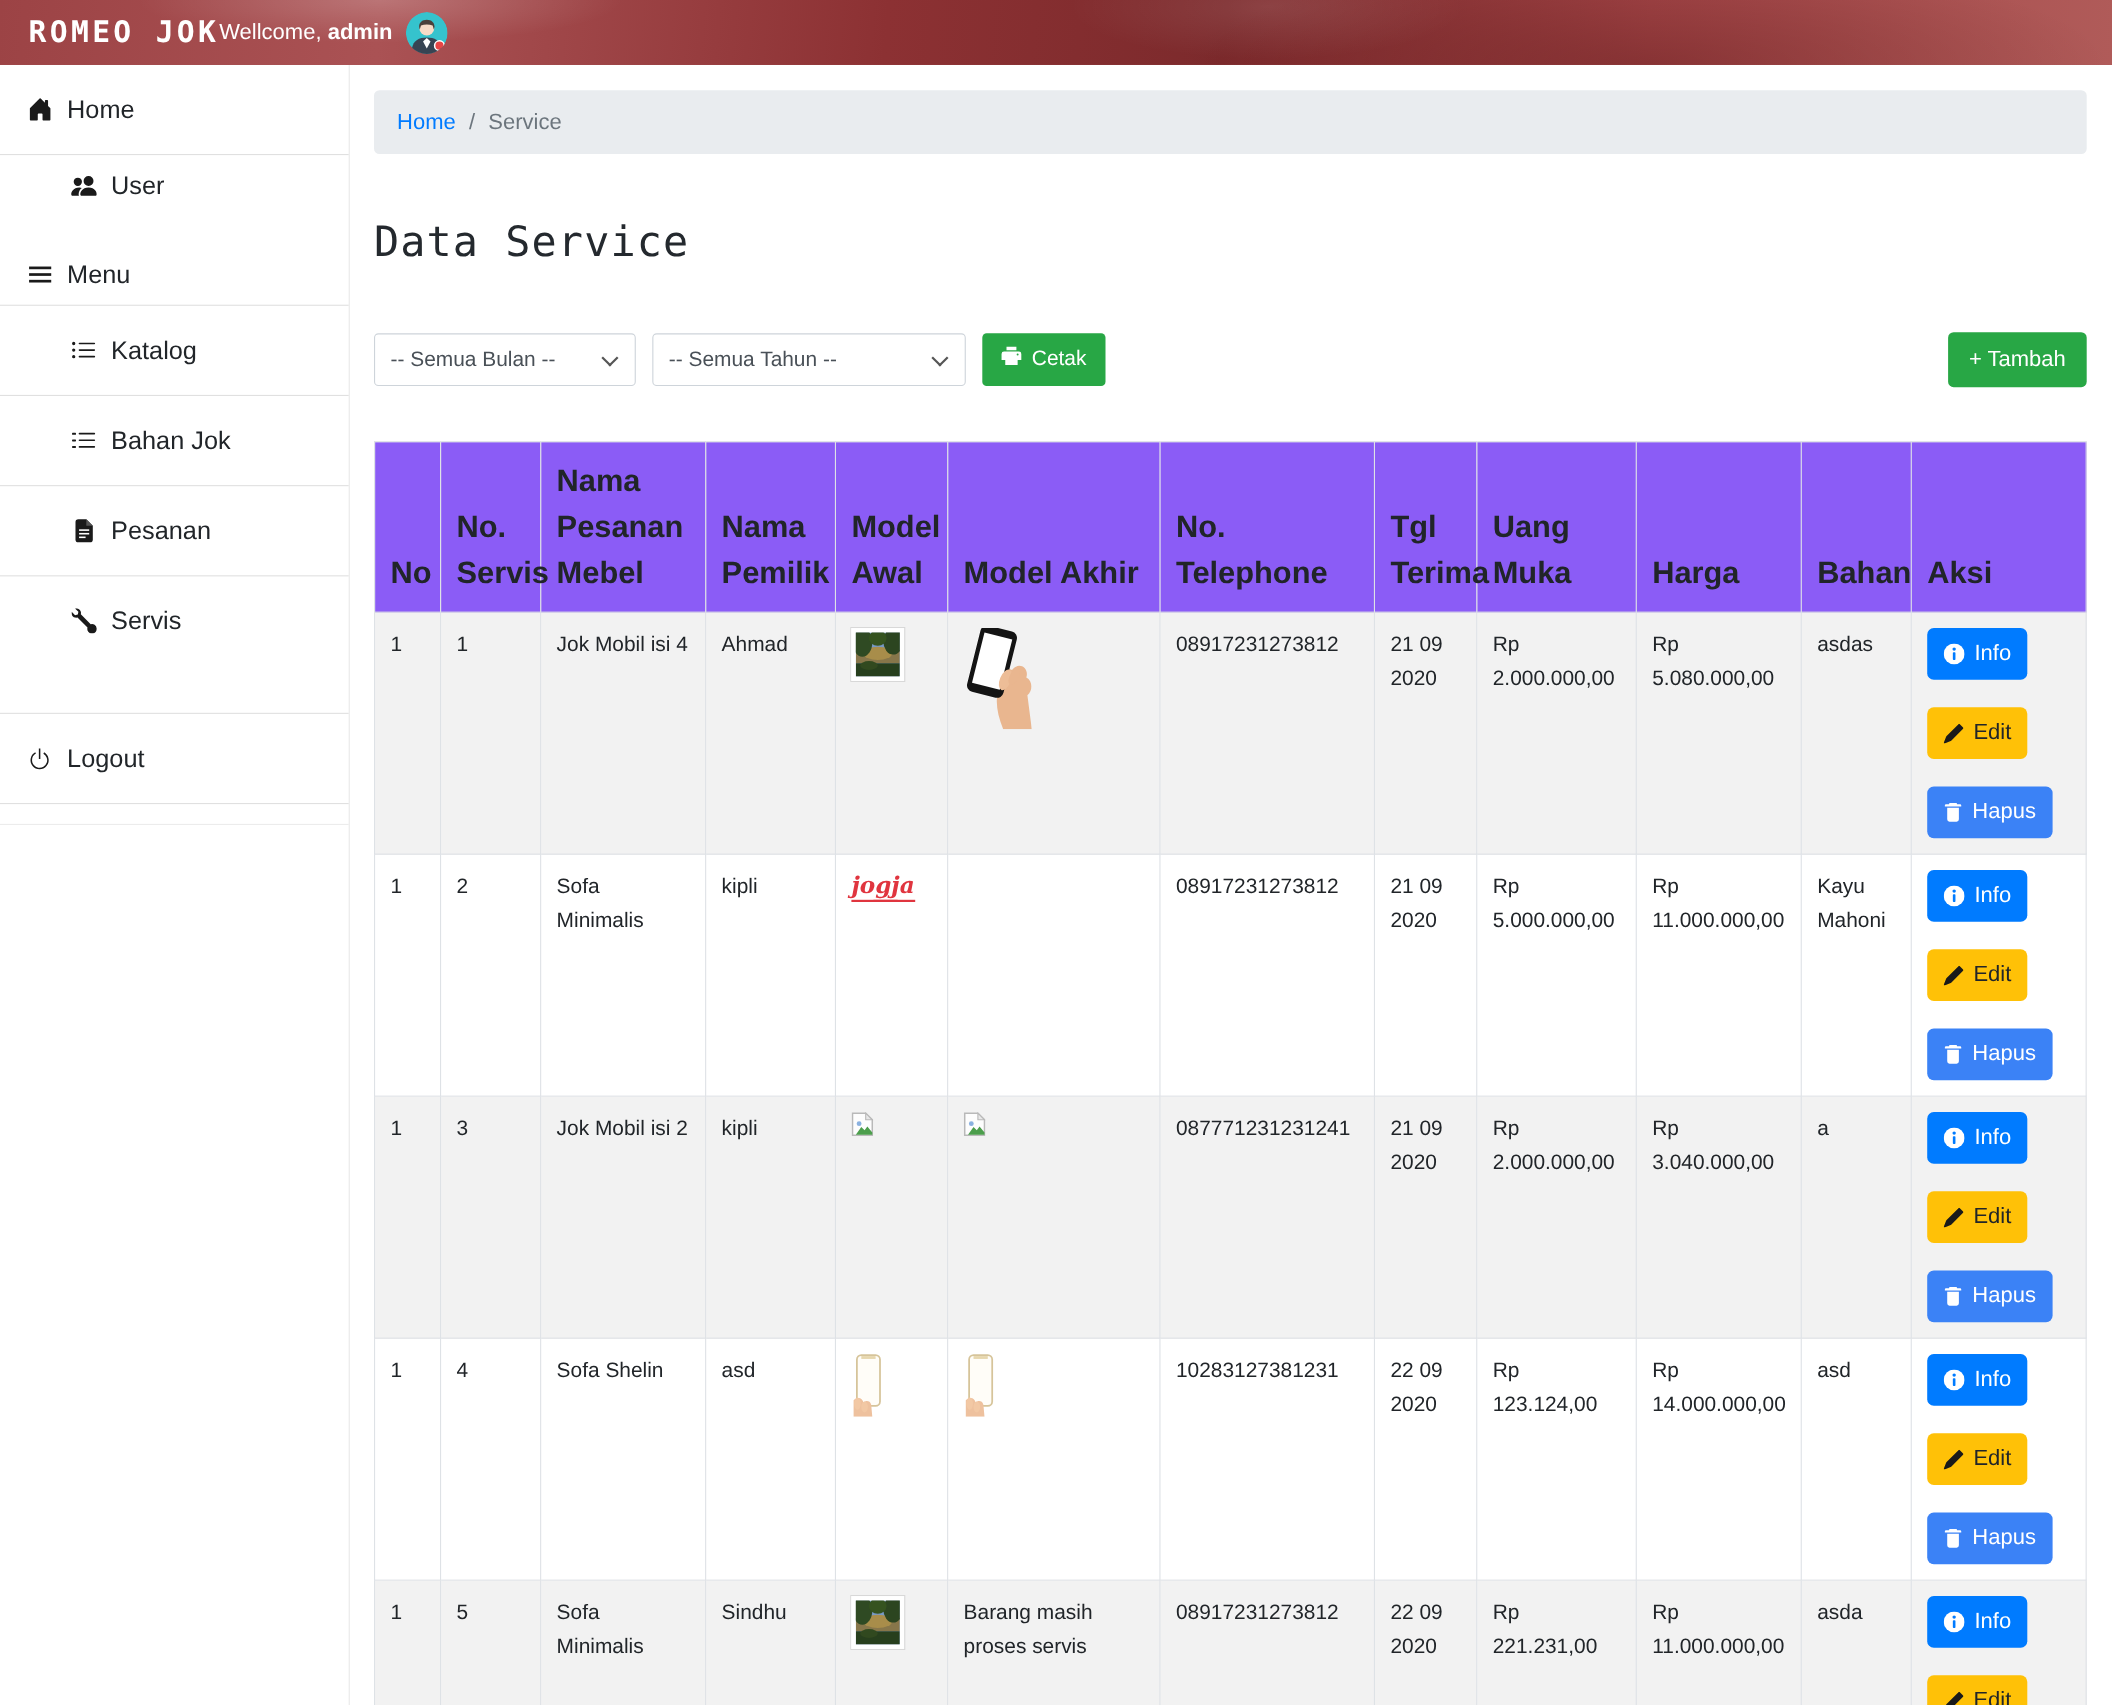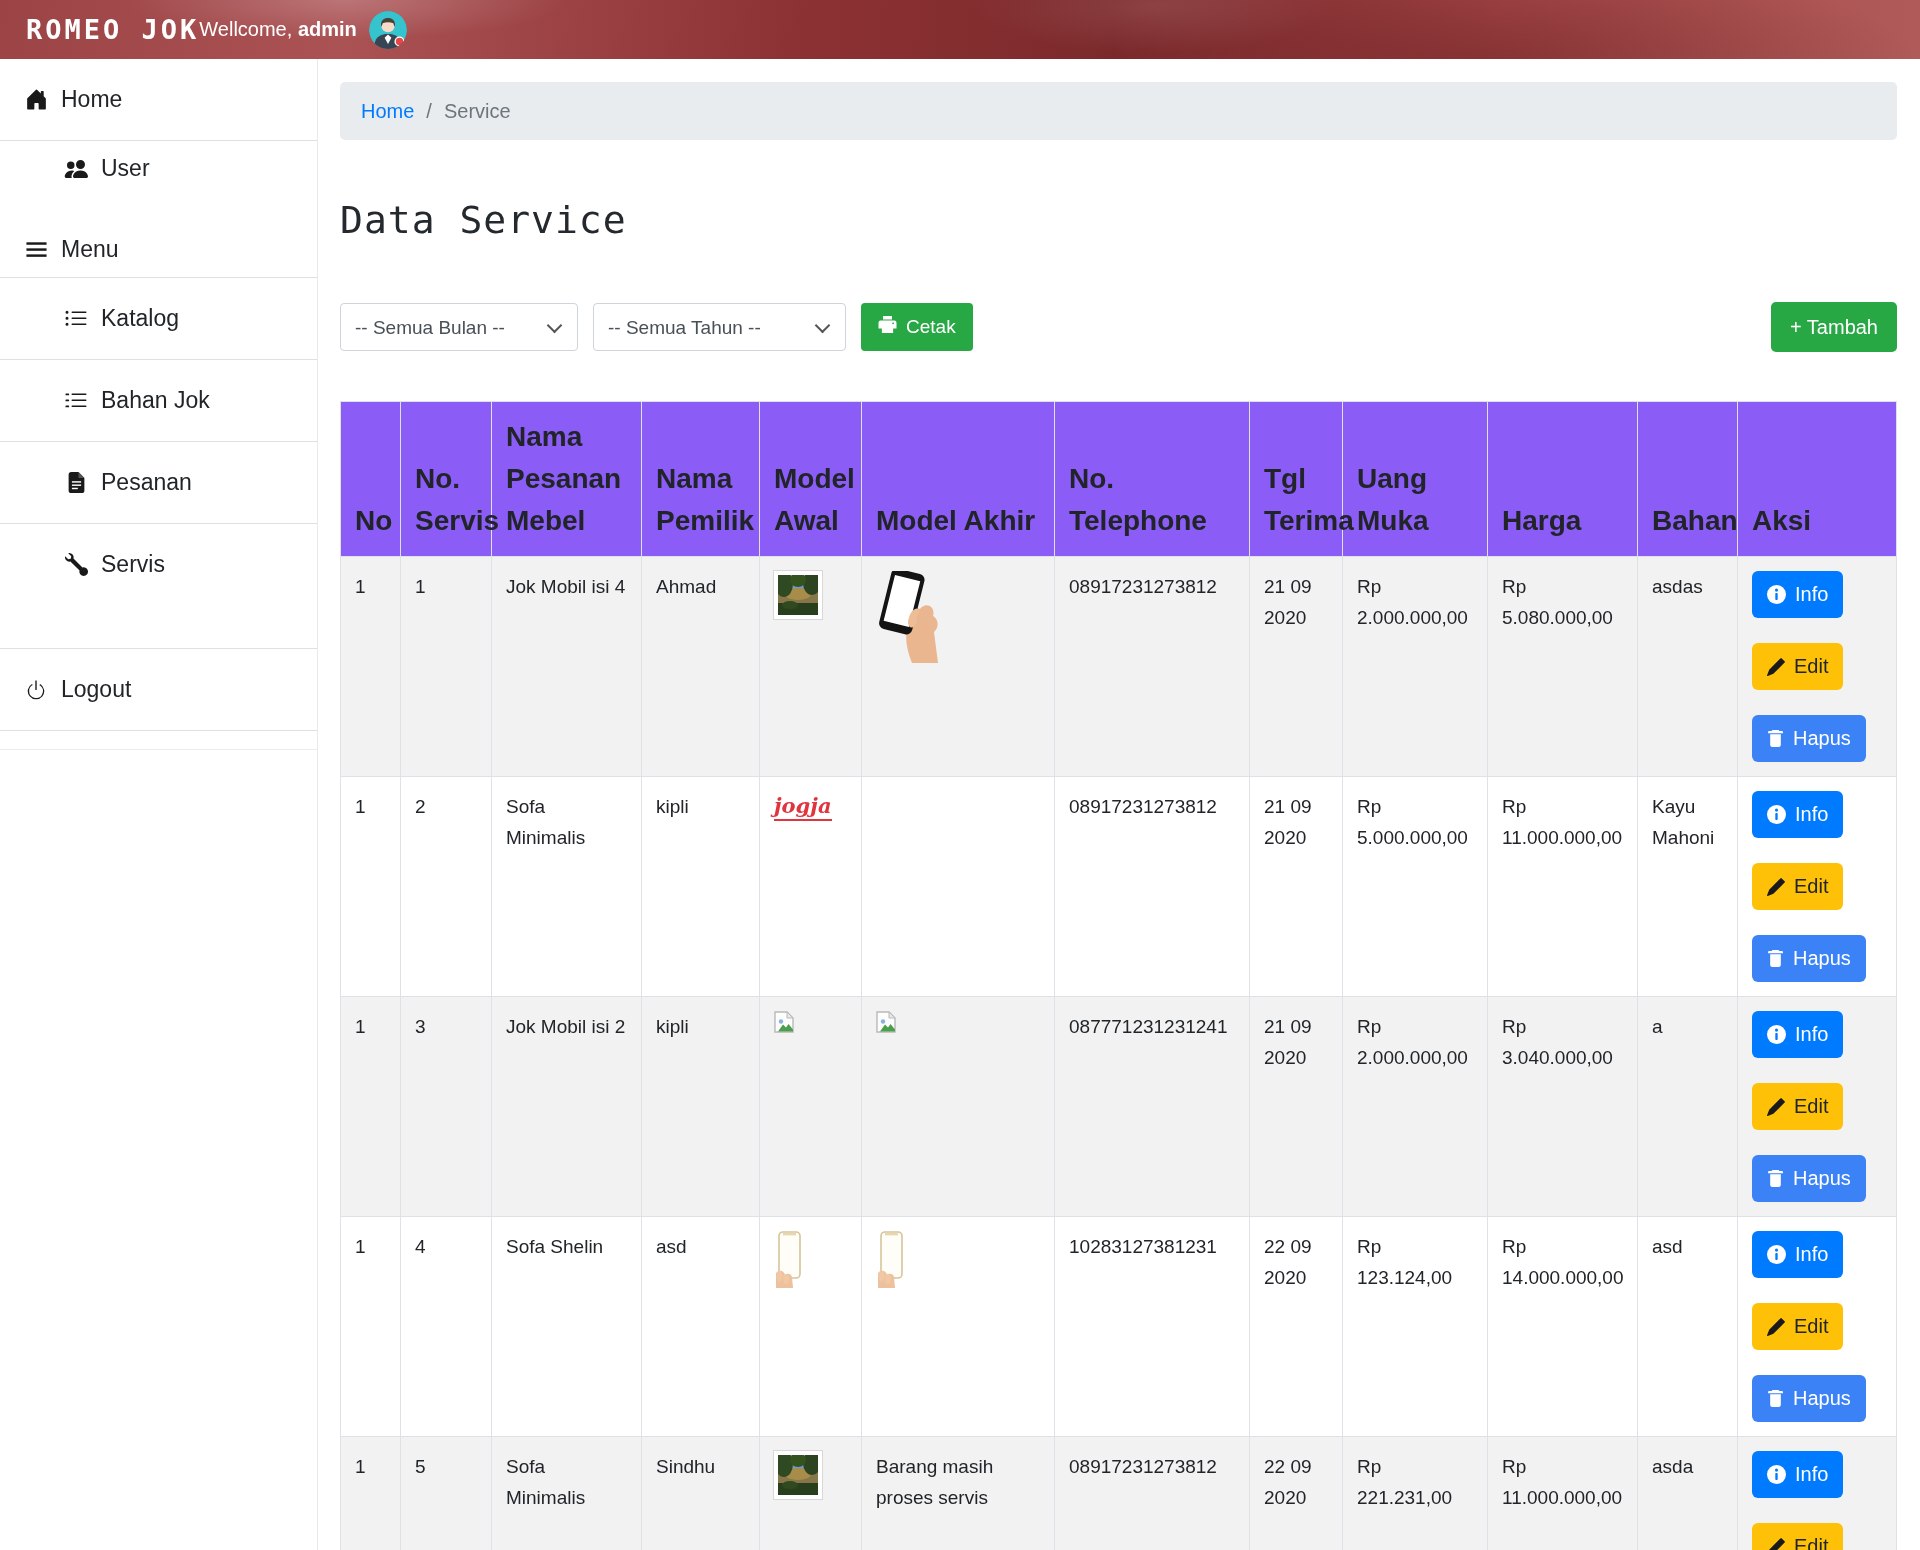--- a/index.html
+++ b/index.html
@@ -49,21 +49,21 @@
 
   .filter-row { margin-top:57px; display:flex; align-items:center; }
   .select-wrap { position:relative; margin-right:15px; }
   .select-wrap::after { content:""; position:absolute; right:18px; top:17px; width:9px; height:9px;
     border-right:2px solid #555; border-bottom:2px solid #555; transform:rotate(45deg);
     pointer-events:none; }
   .select-wrap select { appearance:none; -webkit-appearance:none; height:48px; border:1px solid #ced4da;
     border-radius:4px; background:#fff; color:#495057; font-size:19px; padding:0 46px 0 14px;
     font-family:"Liberation Sans", sans-serif; }
   .sel-month { width:238px; }
-  .sel-year  { width:253px; }
+  .sel-year  { width:285px; }
   .btn-green { display:inline-flex; align-items:center; gap:9px; background:#28a745; color:#fff;
     border:none; border-radius:4px; height:48px; padding:0 17px; font-size:19px; cursor:pointer;
     font-family:"Liberation Sans", sans-serif; }
   .filter-spacer { flex:1; }
   .btn-tambah { height:50px; font-size:20px; padding:0 19px; border-radius:5px; }
 
   
   table.service { margin-top:49px; width:1556px; border-collapse:collapse; table-layout:fixed; }
   table.service th, table.service td { border:1px solid #dee2e6; padding:14px; text-align:left; }
   table.service th { font-size:28px; font-weight:bold; vertical-align:bottom; line-height:1.5;

